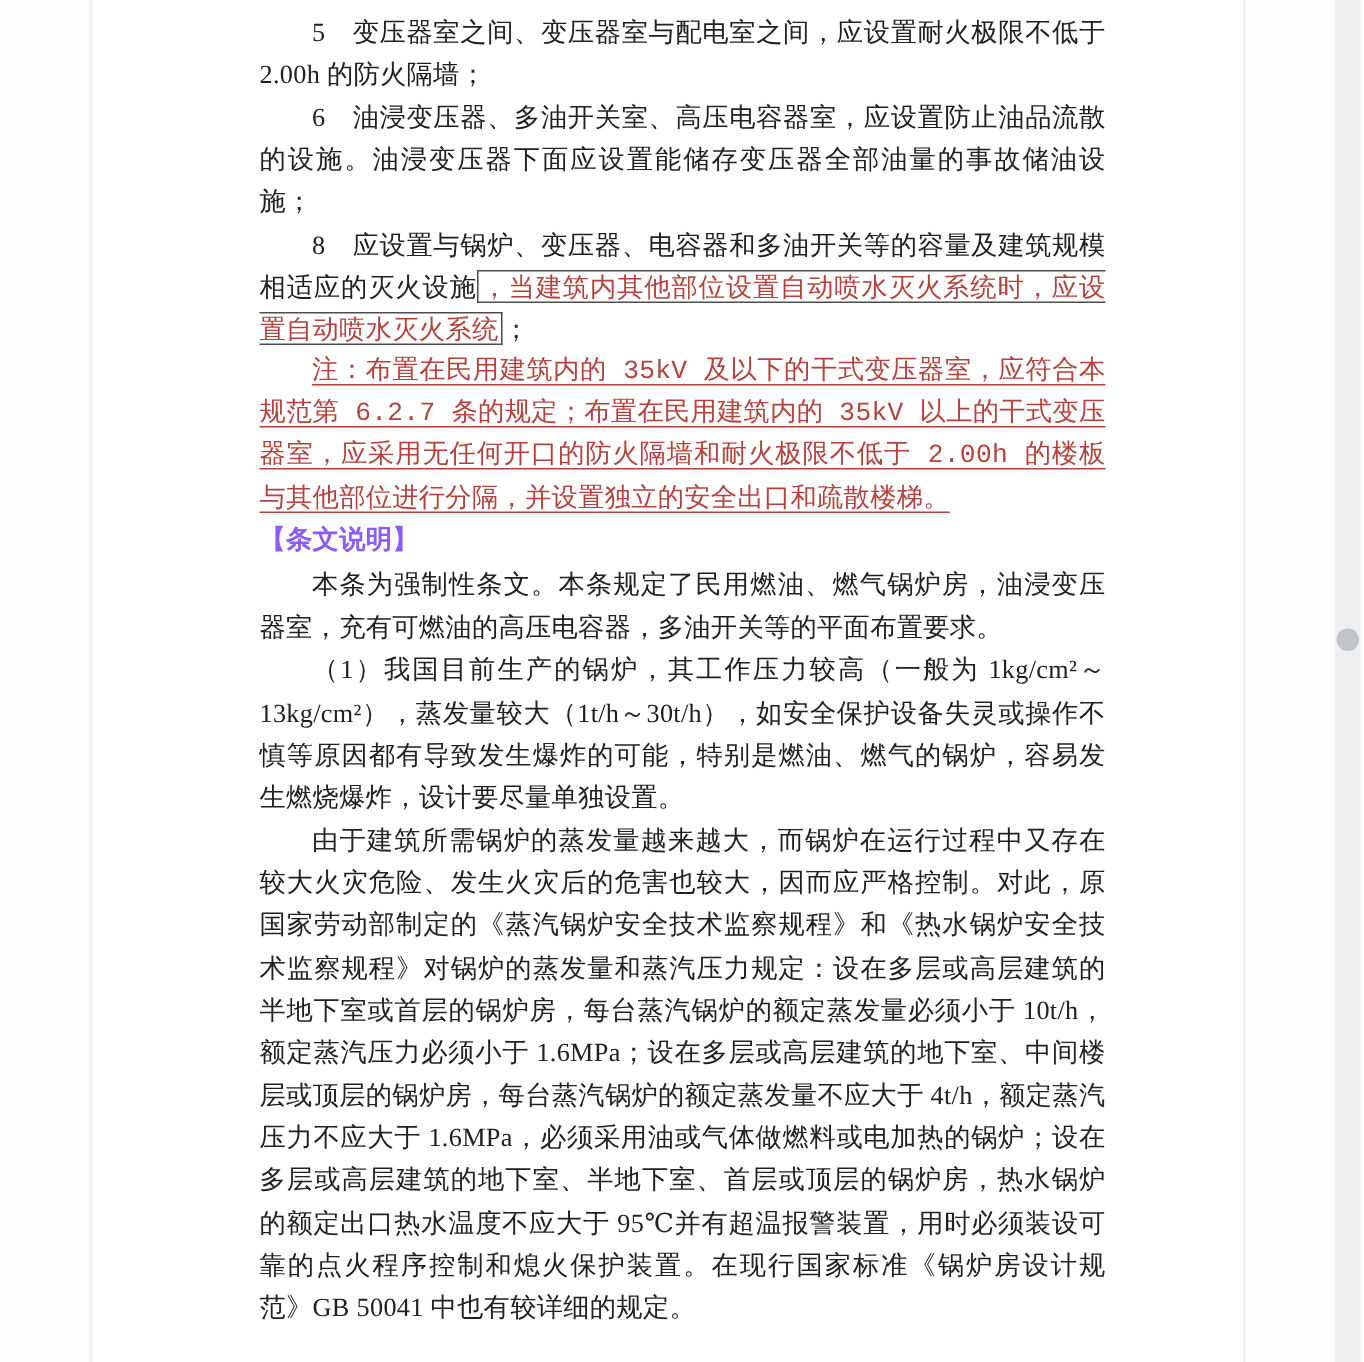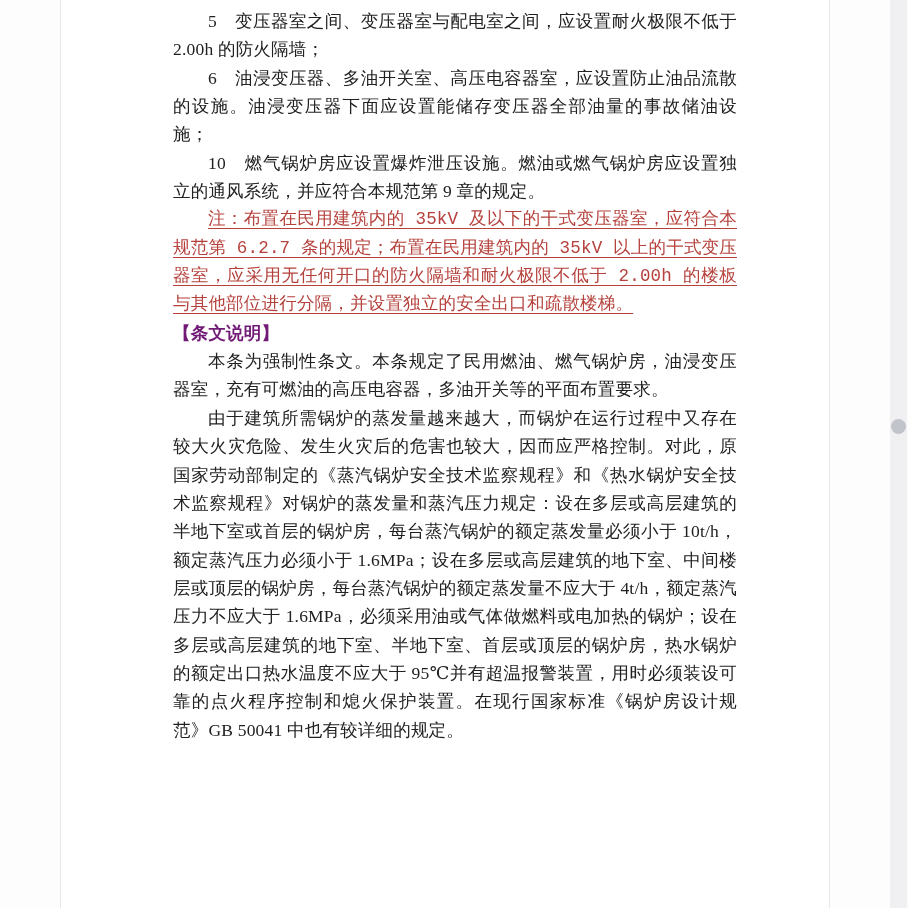--- a/index.html
+++ b/index.html
@@ -55,23 +55,23 @@
     text-decoration: underline;
     text-underline-offset: 4px;
     text-decoration-thickness: 1.3px;
   }
   .boxed {
     border: 1.5px solid #4d4d4d;
     padding: 0 2px;
     font-family: "Liberation Sans", "DejaVu Sans", sans-serif;
   }
   .heading {
-    font-family: Liberation Serif, serif;
+    font-family: Liberation Mono, monospace;
     font-weight: 700;
-    color: #701a75;
+    color: #8b5cf6;
   }
   .scroll-track {
     position: absolute;
     left: 890px;
     top: 0;
     width: 17px;
     height: 908px;
     background: #f0f0f2;
   }
   .scroll-thumb {
@@ -86,24 +86,25 @@
   }
 </style>
 </head>
 <body>
 
 <div class="canvas">
   <div class="page">
     <div class="content">
       <p class="para indent serif">5　变压器室之间、变压器室与配电室之间，应设置耐火极限不低于 2.00h 的防火隔墙；</p>
       <p class="para indent serif">6　油浸变压器、多油开关室、高压电容器室，应设置防止油品流散的设施。油浸变压器下面应设置能储存变压器全部油量的事故储油设施；</p>
-      <p class="para indent serif">10　燃气锅炉房应设置爆炸泄压设施。燃油或燃气锅炉房应设置独立的通风系统，并应符合本规范第 9 章的规定。</p>
+      <p class="para indent serif"><span>8　应设置与锅炉、变压器、电容器和多油开关等的容量及建筑规模相适应的灭火设施</span><span class="red boxed">，当建筑内其他部位设置自动喷水灭火系统时，应设置自动喷水灭火系统</span><span>；</span></p>
       <p class="para indent red underline sans">注：布置在民用建筑内的 35kV 及以下的干式变压器室，应符合本规范第 6.2.7 条的规定；布置在民用建筑内的 35kV 以上的干式变压器室，应采用无任何开口的防火隔墙和耐火极限不低于 2.00h 的楼板与其他部位进行分隔，并设置独立的安全出口和疏散楼梯。</p>
       <p class="para heading">【条文说明】</p>
       <p class="para indent serif">本条为强制性条文。本条规定了民用燃油、燃气锅炉房，油浸变压器室，充有可燃油的高压电容器，多油开关等的平面布置要求。</p>
+      <p class="para indent serif">（1）我国目前生产的锅炉，其工作压力较高（一般为 1kg/cm²～13kg/cm²），蒸发量较大（1t/h～30t/h），如安全保护设备失灵或操作不慎等原因都有导致发生爆炸的可能，特别是燃油、燃气的锅炉，容易发生燃烧爆炸，设计要尽量单独设置。</p>
       <p class="para indent serif">由于建筑所需锅炉的蒸发量越来越大，而锅炉在运行过程中又存在较大火灾危险、发生火灾后的危害也较大，因而应严格控制。对此，原国家劳动部制定的《蒸汽锅炉安全技术监察规程》和《热水锅炉安全技术监察规程》对锅炉的蒸发量和蒸汽压力规定：设在多层或高层建筑的半地下室或首层的锅炉房，每台蒸汽锅炉的额定蒸发量必须小于 10t/h，额定蒸汽压力必须小于 1.6MPa；设在多层或高层建筑的地下室、中间楼层或顶层的锅炉房，每台蒸汽锅炉的额定蒸发量不应大于 4t/h，额定蒸汽压力不应大于 1.6MPa，必须采用油或气体做燃料或电加热的锅炉；设在多层或高层建筑的地下室、半地下室、首层或顶层的锅炉房，热水锅炉的额定出口热水温度不应大于 95℃并有超温报警装置，用时必须装设可靠的点火程序控制和熄火保护装置。在现行国家标准《锅炉房设计规范》GB 50041 中也有较详细的规定。</p>
 
     </div>
   </div>
   <div class="scroll-track">
     <div class="scroll-thumb"></div>
   </div>
 </div>
 
 </body></html>

